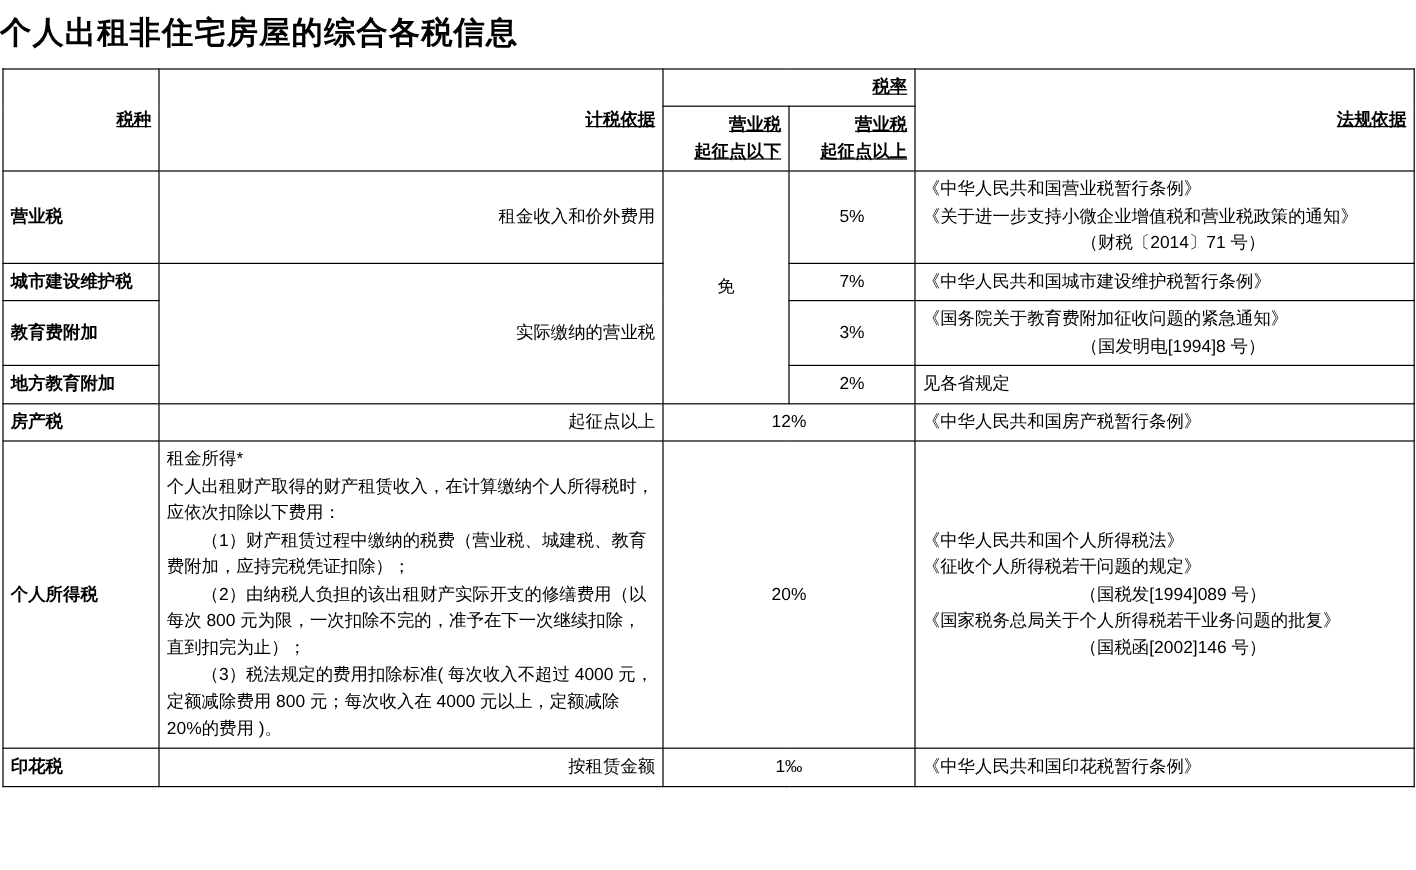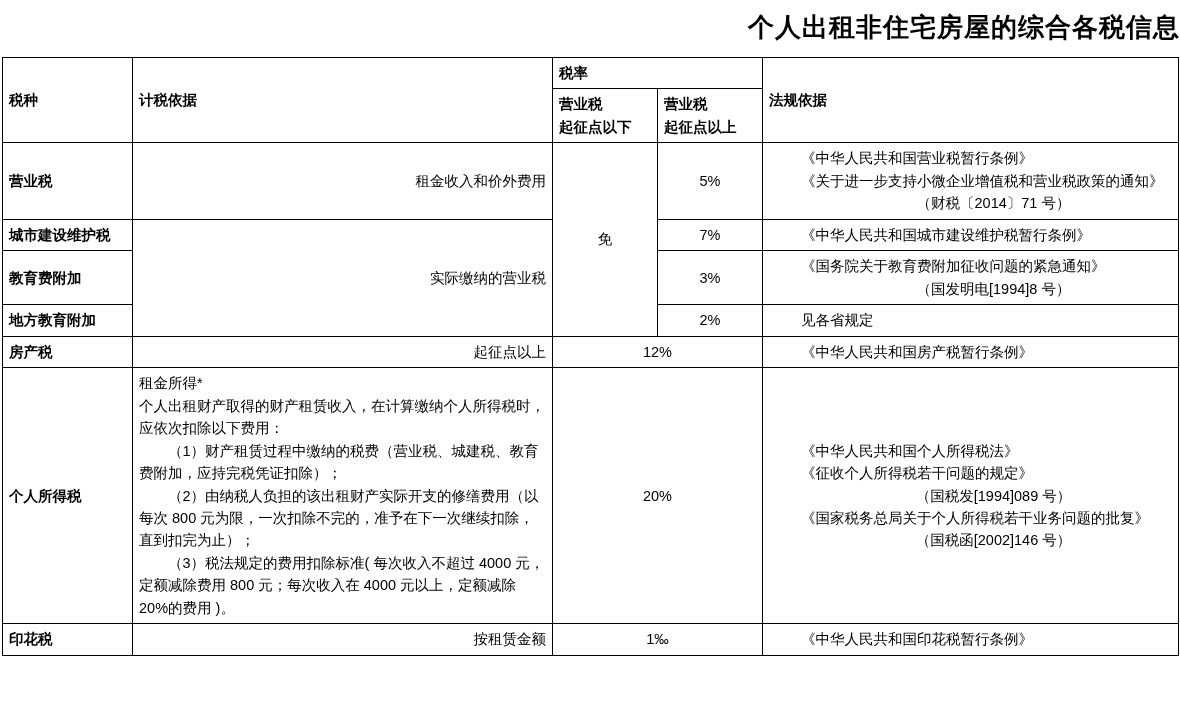--- a/index.html
+++ b/index.html
@@ -14,21 +14,21 @@
     color: #000000;
     overflow: hidden;
   }
   .page {
     width: 1180px;
     height: 725px;
     position: relative;
     box-sizing: border-box;
   }
   .doc-title {
-    text-align: right;
+    text-align: left;
     font-size: 26px;
     font-weight: bold;
     letter-spacing: 1px;
     padding-top: 10px;
     padding-bottom: 12px;
     color: #000;
   }
   table.tax-table {
     border-collapse: collapse;
     width: 1176px;
@@ -36,42 +36,42 @@
     table-layout: fixed;
   }
   table.tax-table td, table.tax-table th {
     border: 1px solid #000000;
     padding: 4px 6px;
     font-size: 14.5px;
     vertical-align: middle;
     line-height: 1.55;
   }
   .hdr {
-    text-align: left;
+    text-align: right;
     font-weight: bold;
     font-size: 15px;
+    text-decoration: underline;
   }
   .cat {
     font-weight: bold;
     font-size: 15px;
     padding-left: 8px;
     text-align: left;
   }
   .basis-cell {
     text-align: right;
   }
   .law-cell {
     text-align: left;
     padding-left: 8px;
     font-size: 14.5px;
     line-height: 1.7;
   }
   .law-cell div {
     white-space: nowrap;
-    margin-left: 32px;
   }
   .law-indent {
     padding-left: 14px;
     text-align: center;
   }
   .rate-ctr {
     text-align: center;
     font-size: 15px;
   }
   .income-cell {

